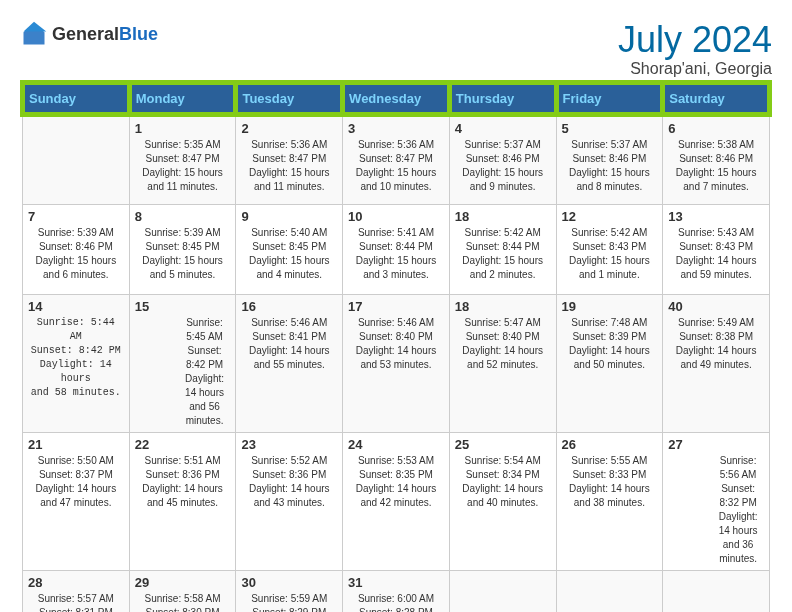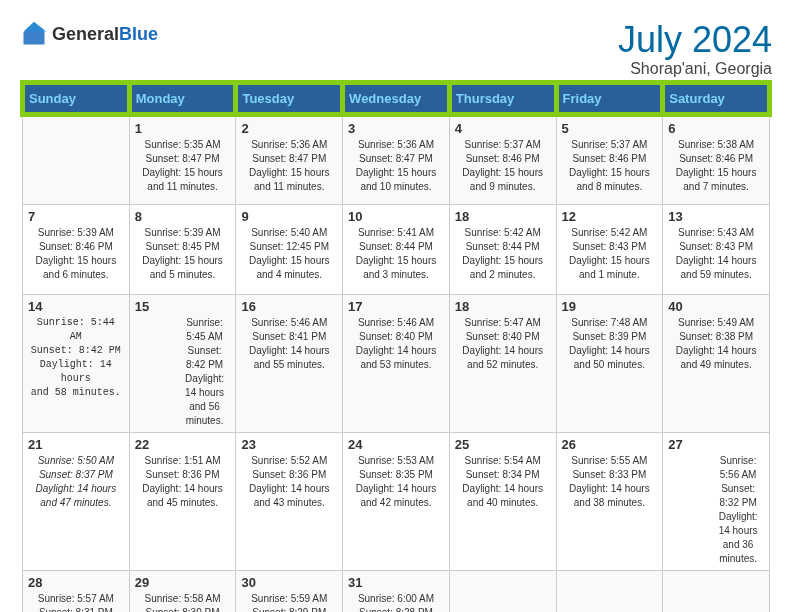--- a/index.html
+++ b/index.html
@@ -181,21 +181,21 @@
         <td>
           <span class="day-number">8</span>
           <div class="day-info" style="white-space: pre-line;">Sunrise: 5:39 AM
 Sunset: 8:45 PM
 Daylight: 15 hours
 and 5 minutes.</div>
         </td>
         <td>
           <span class="day-number">9</span>
           <div class="day-info" style="white-space: pre-line;">Sunrise: 5:40 AM
-Sunset: 12:45 PM
+Sunset: 8:45 PM
 Daylight: 15 hours
 and 4 minutes.</div>
         </td>
         <td>
           <span class="day-number">10</span>
           <div class="day-info" style="white-space: pre-line;">Sunrise: 5:41 AM
 Sunset: 8:44 PM
 Daylight: 15 hours
 and 3 minutes.</div>
         </td>
@@ -268,28 +268,28 @@
           <span class="day-number">40</span>
           <div class="day-info" style="white-space: pre-line;">Sunrise: 5:49 AM
 Sunset: 8:38 PM
 Daylight: 14 hours
 and 49 minutes.</div>
         </td>
       </tr>
       <tr>
         <td>
           <span class="day-number">21</span>
-          <div class="day-info" style="white-space: pre-line; font-style: italic;">Sunrise: 5:50 AM
+          <div class="day-info" style="white-space: pre-line;">Sunrise: 5:50 AM
 Sunset: 8:37 PM
 Daylight: 14 hours
 and 47 minutes.</div>
         </td>
         <td>
           <span class="day-number">22</span>
-          <div class="day-info" style="white-space: pre-line;">Sunrise: 1:51 AM
+          <div class="day-info" style="white-space: pre-line;">Sunrise: 5:51 AM
 Sunset: 8:36 PM
 Daylight: 14 hours
 and 45 minutes.</div>
         </td>
         <td>
           <span class="day-number">23</span>
           <div class="day-info" style="white-space: pre-line;">Sunrise: 5:52 AM
 Sunset: 8:36 PM
 Daylight: 14 hours
 and 43 minutes.</div>

